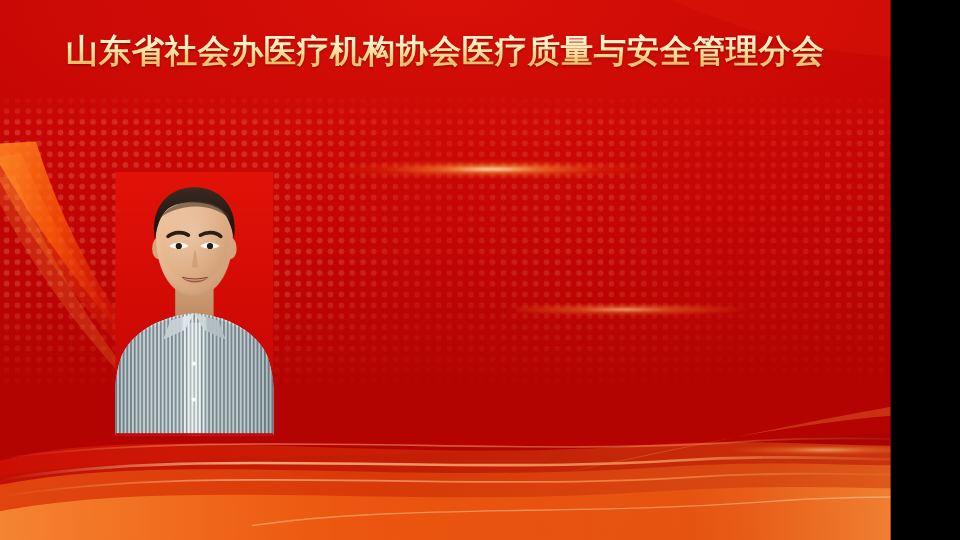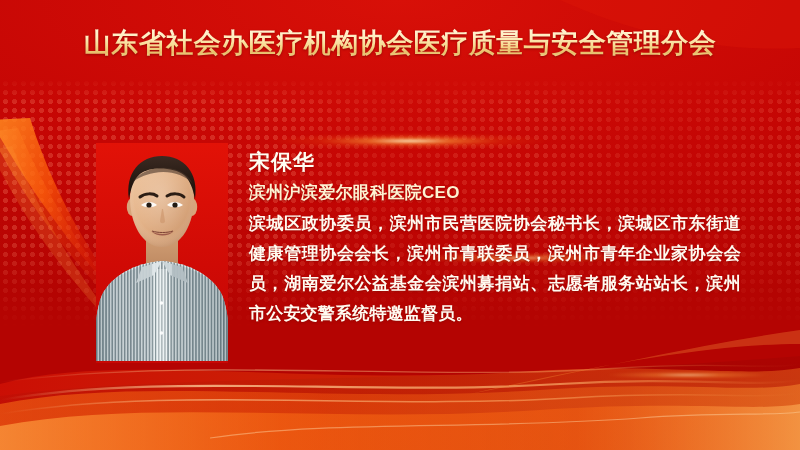--- a/index.html
+++ b/index.html
@@ -2,21 +2,21 @@
 <html><head>
 <meta charset="utf-8">
 <style>
   html, body {
     margin: 0;
     padding: 0;
     background: #000;
   }
   #stage {
     position: relative;
-    width: 800px;
+    width: 742px;
     height: 450px;
     overflow: hidden;
     background: #cf0a06;
     font-family: "Liberation Sans", "DejaVu Sans", sans-serif;
     -webkit-font-smoothing: antialiased;
   }
 
   
   .bg-base {
     position: absolute;
@@ -314,19 +314,14 @@
         <circle cx="65.5" cy="190" r="1.8" fill="#ffffff" opacity="0.9"></circle>
 
         <path d="M-2,150 C16,136 34,126 56,120 L56,222 L-2,222 Z" fill="#4d6068" opacity="0.16"></path>
         <path d="M134,150 C116,136 98,126 76,120 L76,222 L134,222 Z" fill="#4d6068" opacity="0.20"></path>
       </g>
 
       <rect x="0" y="218" width="132" height="2" fill="#c80805"></rect>
     </svg>
   </div>
 
-  <div class="person-block">
-    <div class="person-name">宋保华</div>
-    <div class="person-role">滨州沪滨爱尔眼科医院CEO</div>
-    <div class="person-bio">滨城区政协委员，滨州市民营医院协会秘书长，滨城区市东街道健康管理协会会长，滨州市青联委员，滨州市青年企业家协会会员，湖南爱尔公益基金会滨州募捐站、志愿者服务站站长，滨州市公安交警系统特邀监督员。</div>
-  </div>
 
 </div>
 
 </body></html>

